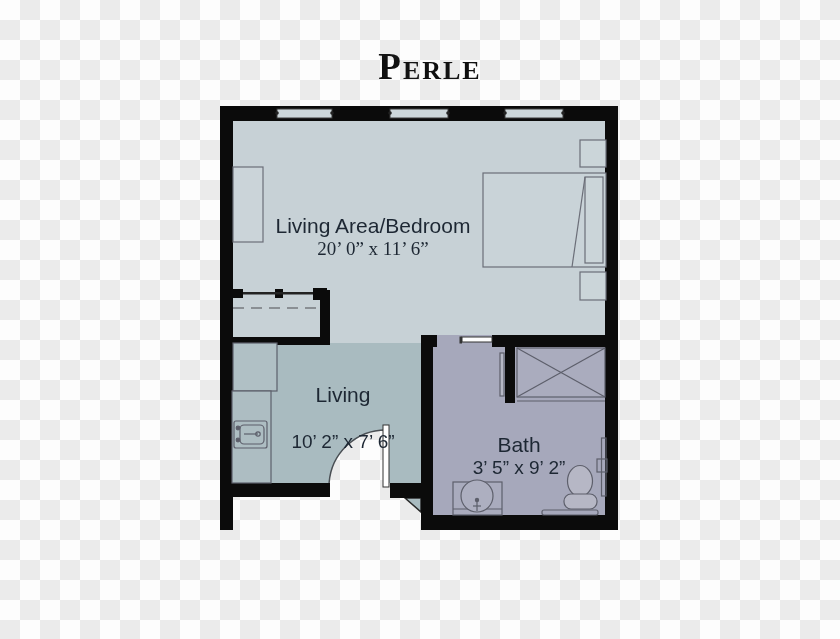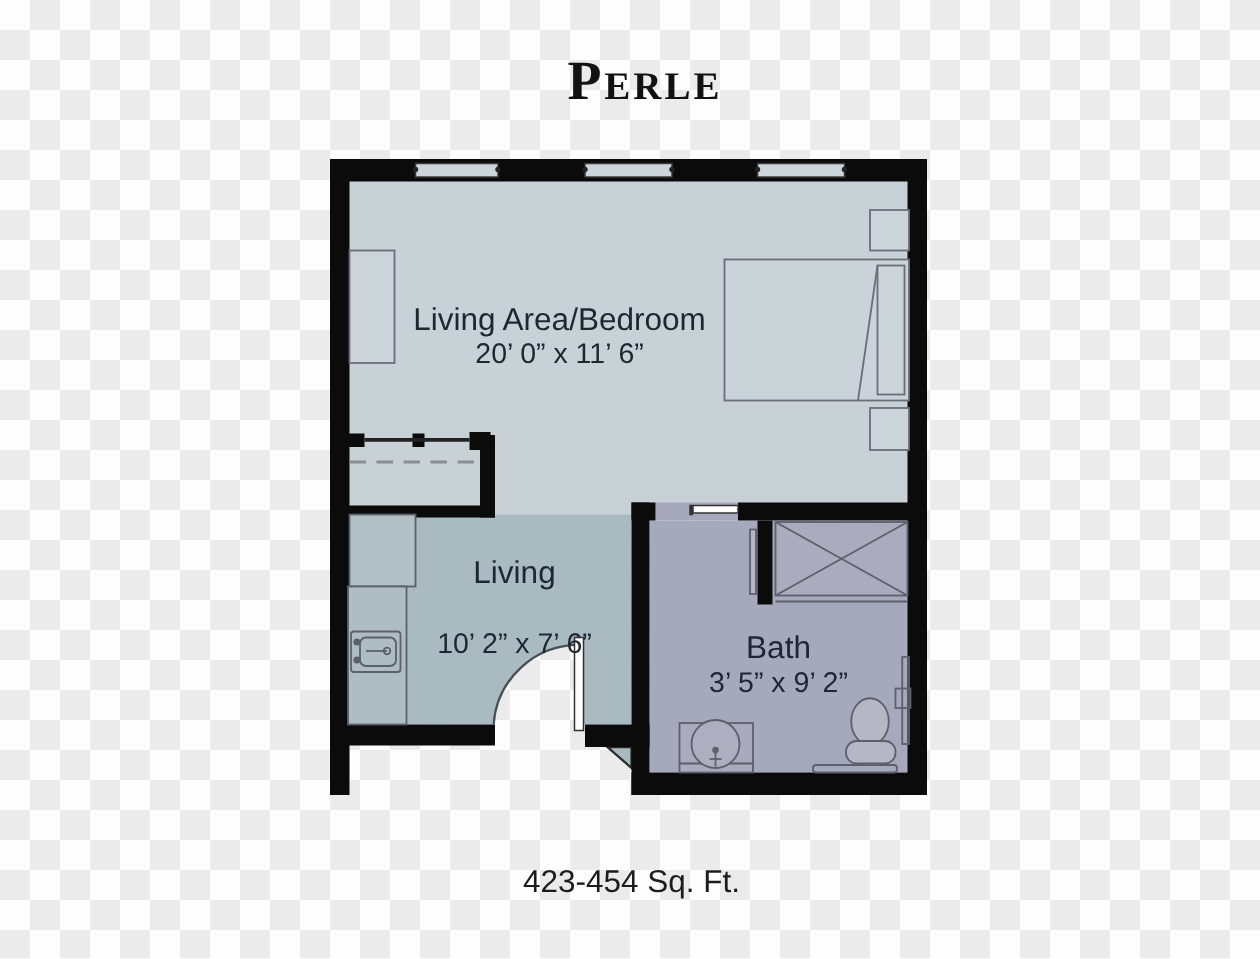--- a/index.html
+++ b/index.html
@@ -5,21 +5,21 @@
   html,body{margin:0;padding:0;}
   #canvas{
     position:relative;width:840px;height:639px;overflow:hidden;
     background-color:#fdfdfd;
     background-image:conic-gradient(#ebebeb 25%, transparent 0 50%, #ebebeb 0 75%, transparent 0);
     background-size:40px 40px;
     font-family:"Liberation Sans", sans-serif;
   }
   #plan-svg{position:absolute;left:0;top:0;}
   .label{position:absolute;transform:translate(-50%,-50%);white-space:nowrap;
-         color:#1d2733;text-align:center;line-height:1.15;}
+         color:#1d2733;text-align:center;line-height:1.15;margin-top:12px;}
   .title{font-family:"Liberation Serif", serif;font-variant-caps:small-caps;
          font-size:37px;font-weight:600;letter-spacing:2px;color:#121212;}
   .room-name{font-size:21px;}
   .room-dims{font-size:19px;}
   .footer-line{font-size:21px;color:#1c1c1c;}
 </style>
 </head>
 <body>
 
 <div id="canvas">
@@ -127,23 +127,22 @@
         <rect x="542" y="510" width="56" height="5" rx="2"></rect>
       </g>
       <rect x="601.5" y="438" width="4.5" height="58"></rect>
       <rect x="597" y="459" width="10" height="13"></rect>
     </g>
   </svg>
 
   <div class="label title" style="left:430px;top:55px;">Perle</div>
 
   <div class="label room-name" style="left:373px;top:214px;">Living Area/Bedroom</div>
-  <div class="label room-dims" style="left:373px;top:237px;">20’ 0” x 11’ 6”</div>
+  <div class="label room-dims" style="left:373px;top:237px;font-family:Liberation Serif, serif;">20’ 0” x 11’ 6”</div>
 
   <div class="label room-name" style="left:343px;top:383px;">Living</div>
   <div class="label room-dims" style="left:343px;top:430px;">10’ 2” x 7’ 6”</div>
 
   <div class="label room-name" style="left:519px;top:433px;text-align:right;">Bath</div>
   <div class="label room-dims" style="left:519px;top:456px;">3’ 5” x 9’ 2”</div>
 
-  <div class="label footer-line" style="left:421px;top:589px;">423-454 Sq. Ft.</div>
 
 </div>
 
 </body></html>

